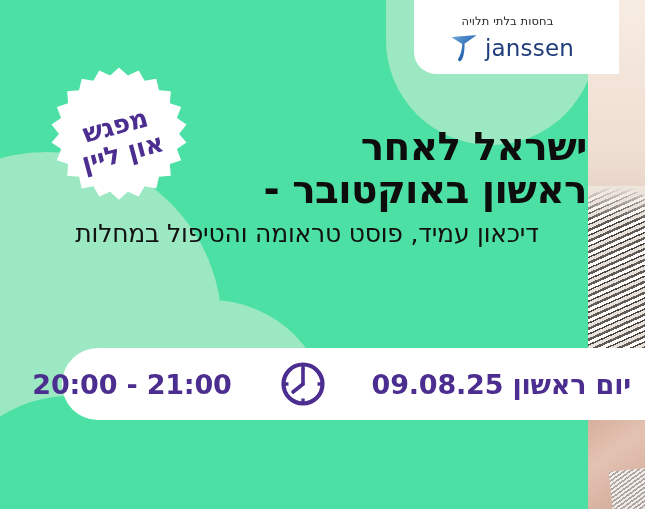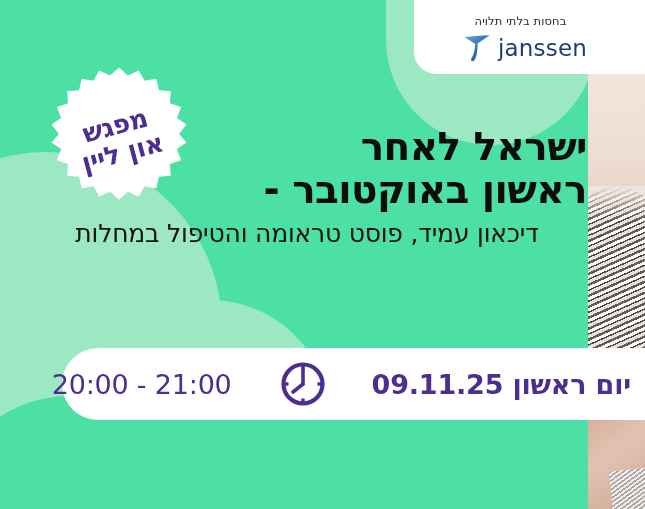--- a/index.html
+++ b/index.html
@@ -129,21 +129,21 @@
     height: 240px;
     background: #4DE0A4;
     border-radius: 130px 0 0 0;
   }
 
   
   .sponsor-card {
     position: absolute;
     top: 0;
     left: 414px;
-    width: 231px;
+    width: 205px;
     height: 74px;
     background: #ffffff;
     border-bottom-left-radius: 22px;
     z-index: 6;
     display: flex;
     flex-direction: column;
     align-items: center;
     justify-content: center;
     padding-top: 2px;
     box-sizing: border-box;
@@ -251,21 +251,21 @@
     letter-spacing: -.2px;
     white-space: nowrap;
     margin-right: 0;
   }
   .clock-icon {
     margin: 0 44px 0 46px;
     flex: none;
   }
   .info-time {
     color: #4B2E8F;
-    font-weight: 400;
+    font-weight: 700;
     font-size: 27px;
     letter-spacing: -.2px;
     white-space: nowrap;
     direction: ltr;
   }
 </style>
 </head>
 <body>
 
 <div id="poster">
@@ -320,21 +320,21 @@
 
   <div class="headline-wrap">
     <h1 class="headline">
       <span>ישראל לאחר</span><br>
       <span>ראשון באוקטובר -</span>
     </h1>
     <p class="subhead">דיכאון עמיד, פוסט טראומה והטיפול במחלות</p>
   </div>
 
   <div class="info-bar">
-    <span class="info-date">יום ראשון 09.11.25</span>
+    <span class="info-date">יום ראשון 09.08.25</span>
 
     <svg class="clock-icon" width="50" height="50" viewBox="0 0 50 50">
       <circle cx="25" cy="25" r="19.5" fill="none" stroke="#4B2E8F" stroke-width="4.2"></circle>
       <line x1="25" y1="4.5" x2="25" y2="10.5" stroke="#4B2E8F" stroke-width="3.4" stroke-linecap="butt"></line>
       <line x1="25" y1="39.5" x2="25" y2="45.5" stroke="#4B2E8F" stroke-width="3.4" stroke-linecap="butt"></line>
       <line x1="4.5" y1="25" x2="10.5" y2="25" stroke="#4B2E8F" stroke-width="3.4" stroke-linecap="butt"></line>
       <line x1="39.5" y1="25" x2="45.5" y2="25" stroke="#4B2E8F" stroke-width="3.4" stroke-linecap="butt"></line>
       <line x1="25" y1="25" x2="25" y2="10" stroke="#4B2E8F" stroke-width="3.6" stroke-linecap="round"></line>
       <line x1="25" y1="25" x2="15" y2="33" stroke="#4B2E8F" stroke-width="3.6" stroke-linecap="round"></line>
     </svg>

